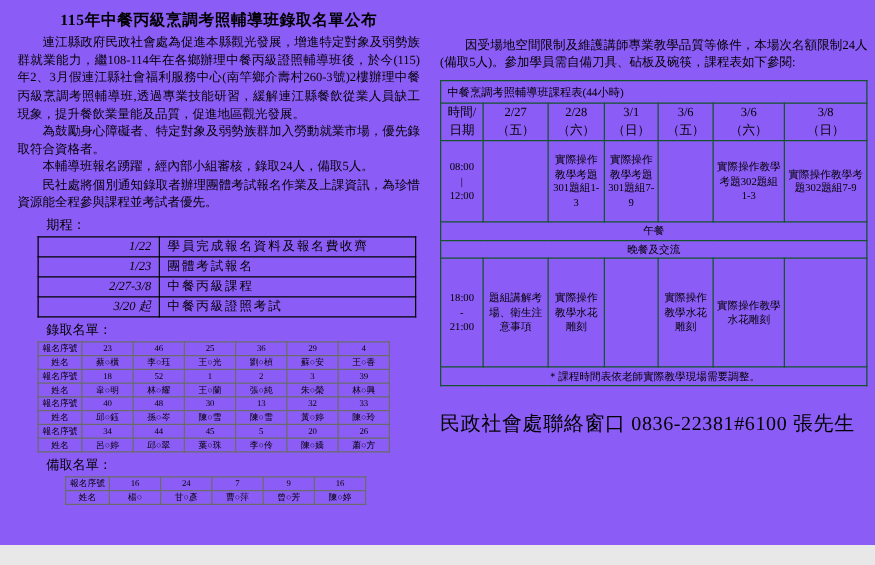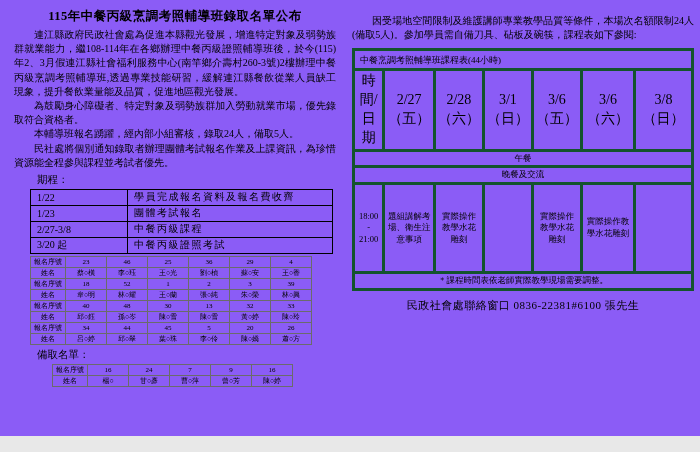--- a/index.html
+++ b/index.html
@@ -1,45 +1,45 @@
 <!DOCTYPE html>
 <html><head>
 <meta charset="utf-8">
 <style>
   html,body{margin:0;padding:0;background:#e8e8e8;}
   .page{width:700px;height:436px;background:#8b5cf6;color:#000;
         font-family:"Liberation Serif","DejaVu Serif",serif;
         display:flex;box-sizing:border-box;overflow:hidden;}
   .col{box-sizing:border-box;}
   .col-left{width:340px;padding:8px 4px 0 14px;}
-  .col-right{width:360px;padding:14px 6px 0 12px;}
+  .col-right{width:360px;padding:30px 6px 0 12px;}
   .title{font-size:12.5px;font-weight:bold;text-align:center;margin-bottom:3px;letter-spacing:0.5px;}
   p.body{font-size:10px;line-height:1.42;margin:0;text-indent:2em;text-align:justify;}
   .label{font-size:10.5px;margin:3px 0 2px 23px;}
   table{border-collapse:collapse;}
   .t-timeline{margin:1px 0 2px 16px;}
   .t-timeline td{border:1px solid #000;font-size:10px;padding:0px 6px;height:15px;}
-  .t-timeline .c1{width:84px;text-align:left;}
+  .t-timeline .c1{width:84px;text-align:right;font-style:italic;}
   .t-timeline .c2{width:192px;letter-spacing:1.5px;}
   .t-small{margin:1px 0 2px 16px;}
   .t-small td{border:1px solid #6b6b6b;font-size:7px;padding:0 1px;text-align:center;height:9.5px;}
   .t-small .hd{width:32px;text-align:center;}
   .t-small .vc{width:38px;margin-top:32px;}
   .t-wait{margin-left:38px;}
   .t-course{margin-top:6px;}
-  .t-course td{border:3px solid #14532d;font-size:8.5px;text-align:center;padding:1px 2px;vertical-align:middle;line-height:1.35;}
+  .t-course td{border:1px solid #14532d;font-size:8.5px;text-align:center;padding:1px 2px;vertical-align:middle;line-height:1.35;}
   .course-title{text-align:left !important;font-size:9px !important;padding:2px 5px !important;height:13px;}
-  .t-course .head td{height:27px;font-size:14px;}
+  .t-course .head td{height:27px;font-size:10px;}
   .meal{height:10px !important;margin-left:29px;}
   .note{height:12px !important;}
   .r0 td{height:62px;}
   .r1 td{height:58px;}
   .r2 td{height:84px;}
   .pre{white-space:pre-line;}
-  .contact{font-size:11px;margin-top:7px;letter-spacing:0.5px;text-align:center;}
+  .contact{font-size:16px;margin-top:20px;letter-spacing:0.5px;}
 </style>
 </head>
 <body>
 
 <div class="page">
 
   <div class="col col-left">
     <div class="title">115年中餐丙級烹調考照輔導班錄取名單公布</div>
 
     <p class="body">連江縣政府民政社會處為促進本縣觀光發展，增進特定對象及弱勢族群就業能力，繼108-114年在各鄉辦理中餐丙級證照輔導班後，於今(115)年2、3月假連江縣社會福利服務中心(南竿鄉介壽村260-3號)2樓辦理中餐丙級烹調考照輔導班,透過專業技能研習，緩解連江縣餐飲從業人員缺工現象，提升餐飲業量能及品質，促進地區觀光發展。</p>
@@ -62,20 +62,21 @@
         <td class="c1">2/27-3/8</td>
         <td class="c2">中餐丙級課程</td>
       </tr>
       <tr>
         <td class="c1">3/20 起</td>
         <td class="c2">中餐丙級證照考試</td>
       </tr>
     </tbody>
       </table>
 
+    <div class="label">錄取名單：</div>
     <table class="t-small">
       <tbody>
           <tr>
         <td class="hd">報名序號</td>
         <td class="vc">23</td>
         <td class="vc">46</td>
         <td class="vc">25</td>
         <td class="vc">36</td>
         <td class="vc">29</td>
         <td class="vc">4</td>
@@ -207,20 +208,31 @@
         </td>
         <td>
           <div>3/6</div>
           <div>（六）</div>
         </td>
         <td>
           <div>3/8</div>
           <div>（日）</div>
         </td>
       </tr>
+      <tr class="r0">
+        <td class="pre">08:00
+|
+12:00</td>
+        <td></td>
+        <td>實際操作教學考題301題組1-3</td>
+        <td>實際操作教學考題301題組7-9</td>
+        <td></td>
+        <td>實際操作教學考題302題組1-3</td>
+        <td>實際操作教學考題302題組7-9</td>
+      </tr>
       <tr>
         <td class="meal" colspan="7">午餐</td>
       </tr>
       <tr>
         <td class="meal" colspan="7">晚餐及交流</td>
       </tr>
       <tr class="r2">
         <td class="pre">18:00
 -
 21:00</td>

